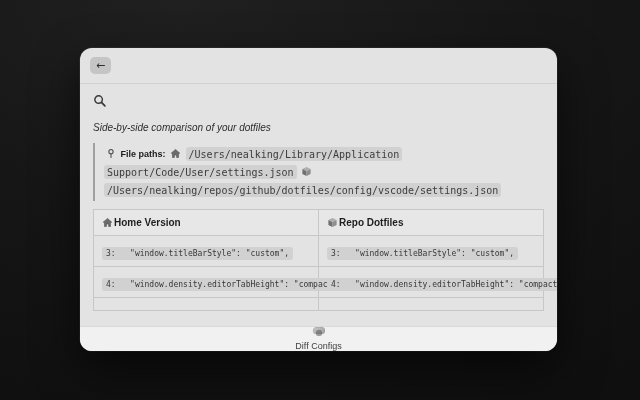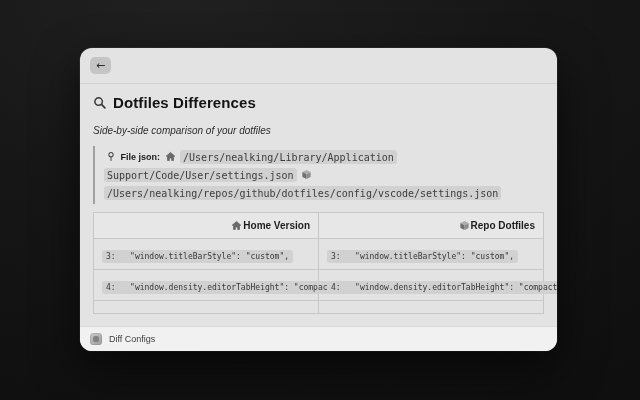--- a/index.html
+++ b/index.html
@@ -98,21 +98,21 @@
     border-collapse: collapse;
     table-layout: fixed;
   }
   table.diff th, table.diff td {
     border: 1px solid #c7c7c7;
     text-align: left;
     vertical-align: middle;
   }
   table.diff th { padding: 7px 8px; background: rgba(255,255,255,0.14); }
   table.diff td { padding: 6px 8px; }
-  .th-inner { display: flex; align-items: center; gap: 1px; font-size: 10px; font-weight: 600; color: #1e1e1e; justify-content: flex-end; }
+  .th-inner { display: flex; align-items: center; gap: 1px; font-size: 10px; font-weight: 600; color: #1e1e1e; }
   code.cell {
     font-family: "DejaVu Sans Mono", monospace;
     font-size: 8px;
     white-space: pre;
     background: #d1d1d1;
     color: #383838;
     padding: 2px 4px;
     border-radius: 3px;
     display: inline-block;
   }
@@ -121,20 +121,21 @@
   .win-footer {
     position: absolute;
     left: 0; right: 0; bottom: 0;
     height: 25px;
     background: #f1f1f1;
     border-top: 1px solid #dadada;
     display: flex;
     align-items: center;
     gap: 7px;
     padding: 0 10px;
+    flex-direction: column;
   }
   .ext-icon {
     width: 12px; height: 12px;
     border-radius: 3.5px;
     background: linear-gradient(145deg, #c9c9c9, #9d9d9d);
     box-shadow: inset 0 0 0 0.5px rgba(0,0,0,0.15);
     position: relative;
   }
   .ext-icon::after {
     content: "";
@@ -160,33 +161,32 @@
 
   <div class="content">
 
     <div class="title-row">
       <span class="icon">
         <svg width="14" height="14" viewBox="0 0 16 16">
           <circle cx="6.4" cy="6.4" r="4.3" fill="none" stroke="#3a3a3a" stroke-width="1.7"></circle>
           <line x1="9.7" y1="9.7" x2="13.6" y2="13.6" stroke="#3a3a3a" stroke-width="2" stroke-linecap="round"></line>
         </svg>
       </span>
-      <h1>Dotfiles Differences</h1>
     </div>
 
     <p class="subtitle">Side-by-side comparison of your dotfiles</p>
 
     <div class="blockquote">
       <span class="inline-icon">
         <svg width="10" height="11" viewBox="0 0 16 16">
           <circle cx="8" cy="5" r="3.4" fill="none" stroke="#4c4c4c" stroke-width="1.7"></circle>
           <line x1="8" y1="8.6" x2="8" y2="14.5" stroke="#4c4c4c" stroke-width="1.7" stroke-linecap="round"></line>
         </svg>
       </span>
-      <strong>File json:</strong>
+      <strong>File paths:</strong>
       <span class="inline-icon">
         <svg width="11" height="11" viewBox="0 0 16 16">
           <path d="M8 2 L14.3 7.6 H12.4 V13.8 H9.6 V10.2 H6.4 V13.8 H3.6 V7.6 H1.7 Z" fill="#6b6b6b" stroke="#4c4c4c" stroke-width="0.8"></path>
         </svg>
       </span>
       <code class="path">/Users/nealking/Library/Application Support/Code/User/settings.json</code>
       <span class="inline-icon">
         <svg width="11" height="11" viewBox="0 0 16 16">
           <polygon points="8,1.5 14,4.5 8,7.5 2,4.5" fill="#aeaeae"></polygon>
           <polygon points="2,4.5 8,7.5 8,14.5 2,11.5" fill="#6f6f6f"></polygon>

